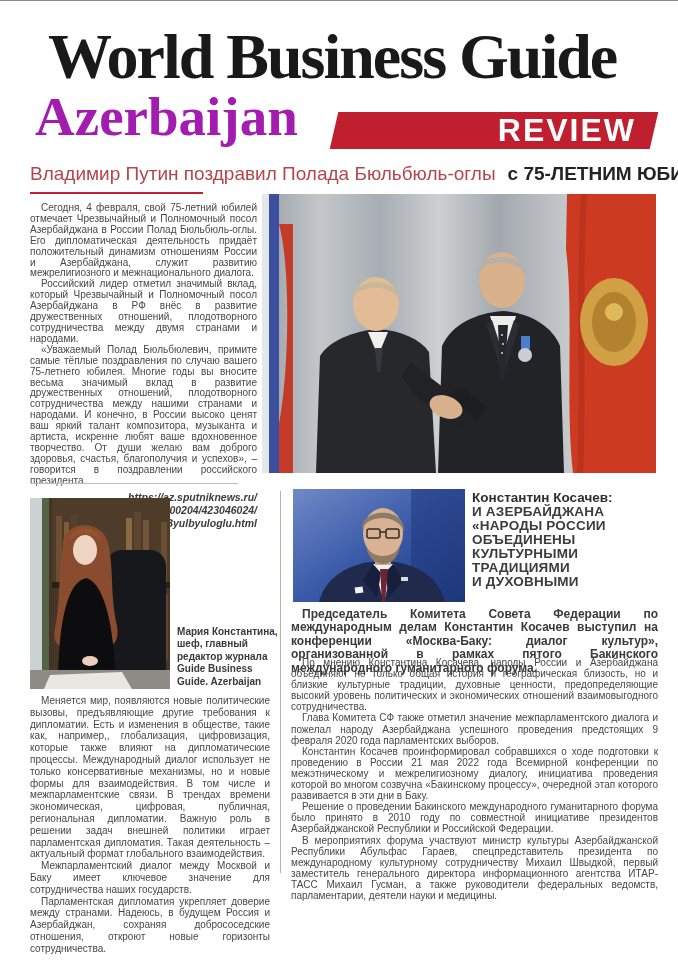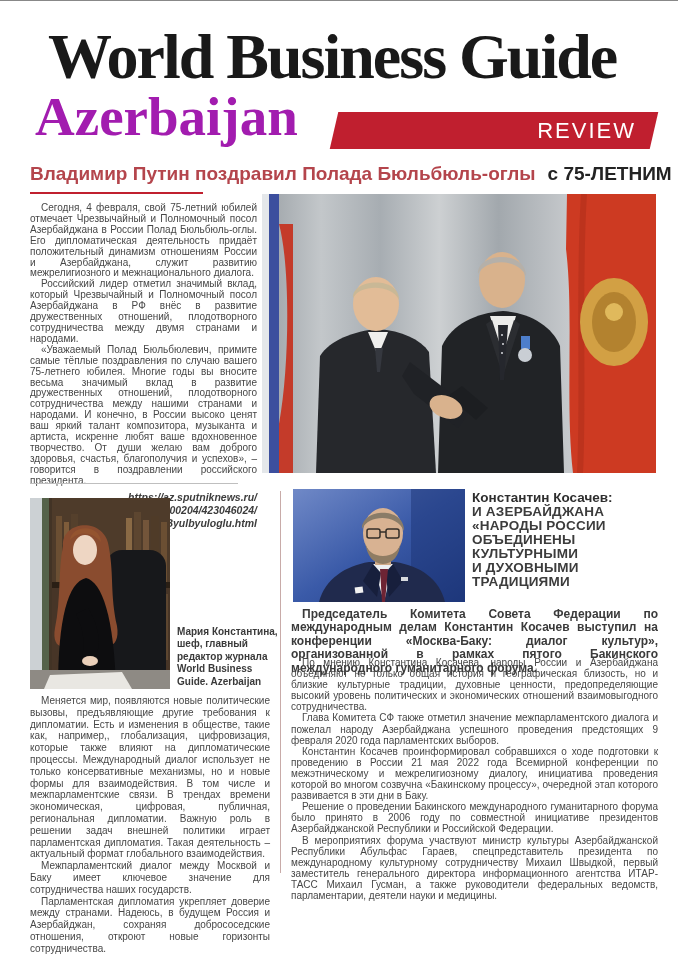--- a/index.html
+++ b/index.html
@@ -10,25 +10,25 @@
   .mast-title{position:absolute;left:48px;top:24px;margin:0;
     font-family:"Liberation Serif",serif;font-weight:700;font-size:64px;line-height:1;
     letter-spacing:-2px;color:#191919;white-space:nowrap;}
   .mast-region{position:absolute;left:35px;top:88px;
     font-family:Liberation Serif, serif;font-weight:700;font-size:55px;line-height:1;
     color:#a21caf;white-space:nowrap;}
   .badge-shape{position:absolute;left:334px;top:111px;width:320px;height:37px;
     background:#c01f2f;transform:skewX(-13deg);}
   .badge-text{position:absolute;left:334px;top:111px;width:320px;height:37px;
     display:flex;align-items:center;justify-content:flex-end;padding-right:18px;box-sizing:border-box;
-    font-weight:400;font-size:22px;letter-spacing:2px;color:#ffffff;}
+    font-weight:700;font-size:32px;letter-spacing:2px;color:#ffffff;}
 
   
   .headline{position:absolute;left:30px;top:161px;width:630px;font-size:19px;line-height:24px;white-space:nowrap;}
-  .hl-red{color:#b4454c;font-weight:700;}
+  .hl-red{color:#b4454c;font-weight:400;}
   .hl-black{color:#232323;font-weight:700;margin-left:12px;}
   .hl-rule{position:absolute;left:30px;top:191px;width:173px;height:2px;background:#c0202f;}
 
   
   .photo-lead{position:absolute;left:262px;top:193px;width:394px;height:279px;}
   .photo-editor{position:absolute;left:30px;top:497px;width:140px;height:191px;}
   .photo-kosachev{position:absolute;left:293px;top:488px;width:172px;height:113px;}
 
   
   .col-left{position:absolute;left:30px;top:202px;width:227px;
@@ -168,21 +168,21 @@
       <ellipse cx="60" cy="163" rx="8" ry="5" fill="#ead0ba"></ellipse>
     </g>
     <rect y="172" width="140" height="19" fill="#8e8a84"></rect>
     <polygon points="20,177 92,174 102,191 14,191" fill="#e9e7e2"></polygon>
   </svg>
 
   <div class="caption">
     <div>Мария Константина,</div>
     <div>шеф, главный</div>
     <div>редактор журнала</div>
-    <div>World Business</div>
+    <div>Guide Business</div>
     <div>Guide. Azerbaijan</div>
   </div>
 
   <svg class="photo-kosachev" viewBox="0 0 172 113" preserveAspectRatio="none">
     <defs>
       <linearGradient id="kbg" x1="0" y1="0" x2="1" y2="1">
         <stop offset="0" stop-color="#7089c7"></stop>
           <stop offset=".5" stop-color="#3a5aa8"></stop>
           <stop offset="1" stop-color="#1f3a80"></stop>
       </linearGradient>
@@ -208,30 +208,30 @@
       <rect x="108" y="88" width="7" height="4" fill="#d8dade"></rect>
     </g>
   </svg>
 
   <div class="k-head">
     <div class="k-name">Константин Косачев:</div>
     <div class="k-line">И АЗЕРБАЙДЖАНА</div>
     <div class="k-line">«НАРОДЫ РОССИИ</div>
     <div class="k-line">ОБЪЕДИНЕНЫ</div>
     <div class="k-line">КУЛЬТУРНЫМИ</div>
+    <div class="k-line">ТРАДИЦИЯМИ</div>
     <div class="k-line">И ДУХОВНЫМИ</div>
-    <div class="k-line">ТРАДИЦИЯМИ</div>
   </div>
 
   <p class="k-intro">Председатель Комитета Совета Федерации по международным делам Константин Косачев выступил на конференции «Москва-Баку: диалог культур», организованной в рамках пятого Бакинского международного гуманитарного форума.</p>
   <div class="col-right">
     <p>По мнению Константина Косачева, народы России и Азербайджана объединяют не только общая история и географическая близость, но и близкие культурные традиции, духовные ценности, предопределяющие высокий уровень политических и экономических отношений взаимовыгодного сотрудничества.</p>
     <p>Глава Комитета СФ также отметил значение межпарламентского диалога и пожелал народу Азербайджана успешного проведения предстоящих 9 февраля 2020 года парламентских выборов.</p>
     <p>Константин Косачев проинформировал собравшихся о ходе подготовки к проведению в России 21 мая 2022 года Всемирной конференции по межэтническому и межрелигиозному диалогу, инициатива проведения которой во многом созвучна «Бакинскому процессу», очередной этап которого развивается в эти дни в Баку.</p>
-    <p>Решение о проведении Бакинского международного гуманитарного форума было принято в 2006 году по совместной инициативе президентов Азербайджанской Республики и Российской Федерации.</p>
+    <p>Решение о проведении Бакинского международного гуманитарного форума было принято в 2010 году по совместной инициативе президентов Азербайджанской Республики и Российской Федерации.</p>
     <p>В мероприятиях форума участвуют министр культуры Азербайджанской Республики Абульфас Гараев, спецпредставитель президента по международному культурному сотрудничеству Михаил Швыдкой, первый заместитель генерального директора информационного агентства ИТАР-ТАСС Михаил Гусман, а также руководители федеральных ведомств, парламентарии, деятели науки и медицины.</p>
   </div>
 
   <div class="divider-v"></div>
 
   <div class="col-bottom-left">
     <p>Меняется мир, появляются новые политические вызовы, предъявляющие другие требования к дипломатии. Есть и изменения в обществе, такие как, например,, глобализация, цифровизация, которые также влияют на дипломатические процессы. Международный диалог использует не только консервативные механизмы, но и новые формы для взаимодействия. В том числе и межпарламентские связи. В трендах времени экономическая, цифровая, публичная, региональная дипломатии. Важную роль в решении задач внешней политики играет парламентская дипломатия. Такая деятельность – актуальный формат глобального взаимодействия.</p>
     <p>Межпарламентский диалог между Москвой и Баку имеет ключевое значение для сотрудничества наших государств.</p>
     <p>Парламентская дипломатия укрепляет доверие между странами. Надеюсь, в будущем Россия и Азербайджан, сохраняя добрососедские отношения, откроют новые горизонты сотрудничества.</p>
   </div>

